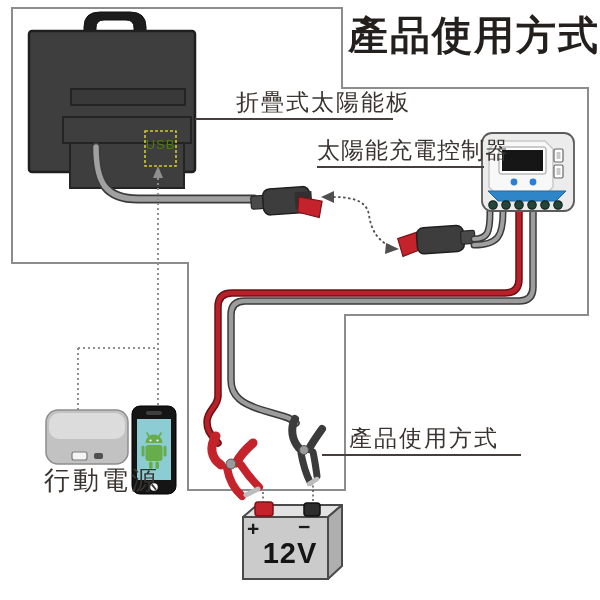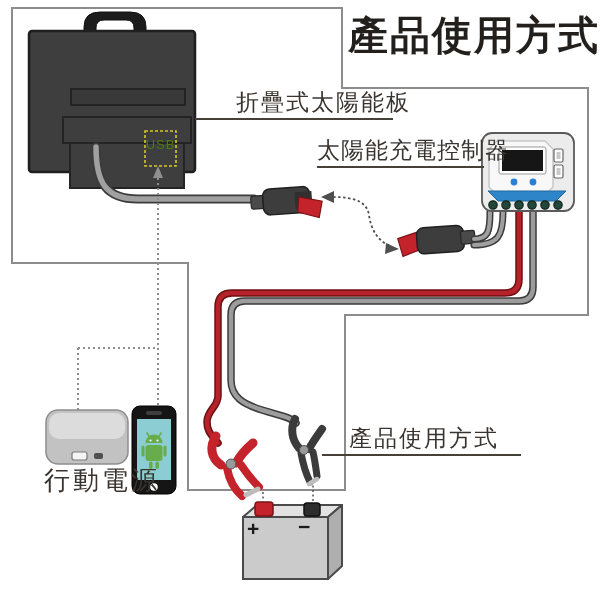--- a/index.html
+++ b/index.html
@@ -170,16 +170,17 @@
     <line x1="322" y1="455" x2="521" y2="455"></line>
   </g>
 </svg>
 
 <div class="lbl lbl-panel">折疊式太陽能板</div>
 <div class="lbl title">產品使用方式</div>
 <div class="lbl lbl-controller">太陽能充電控制器</div>
 <div class="lbl lbl-clips">產品使用方式</div>
 <div class="lbl lbl-powerbank">行動電源</div>
 <div class="lbl lbl-usb">USB</div>
+<div class="lbl lbl-12v">12V</div>
 <div class="lbl lbl-plus">+</div>
 <div class="lbl lbl-minus">−</div>
 
 </div>
 
 </body></html>

